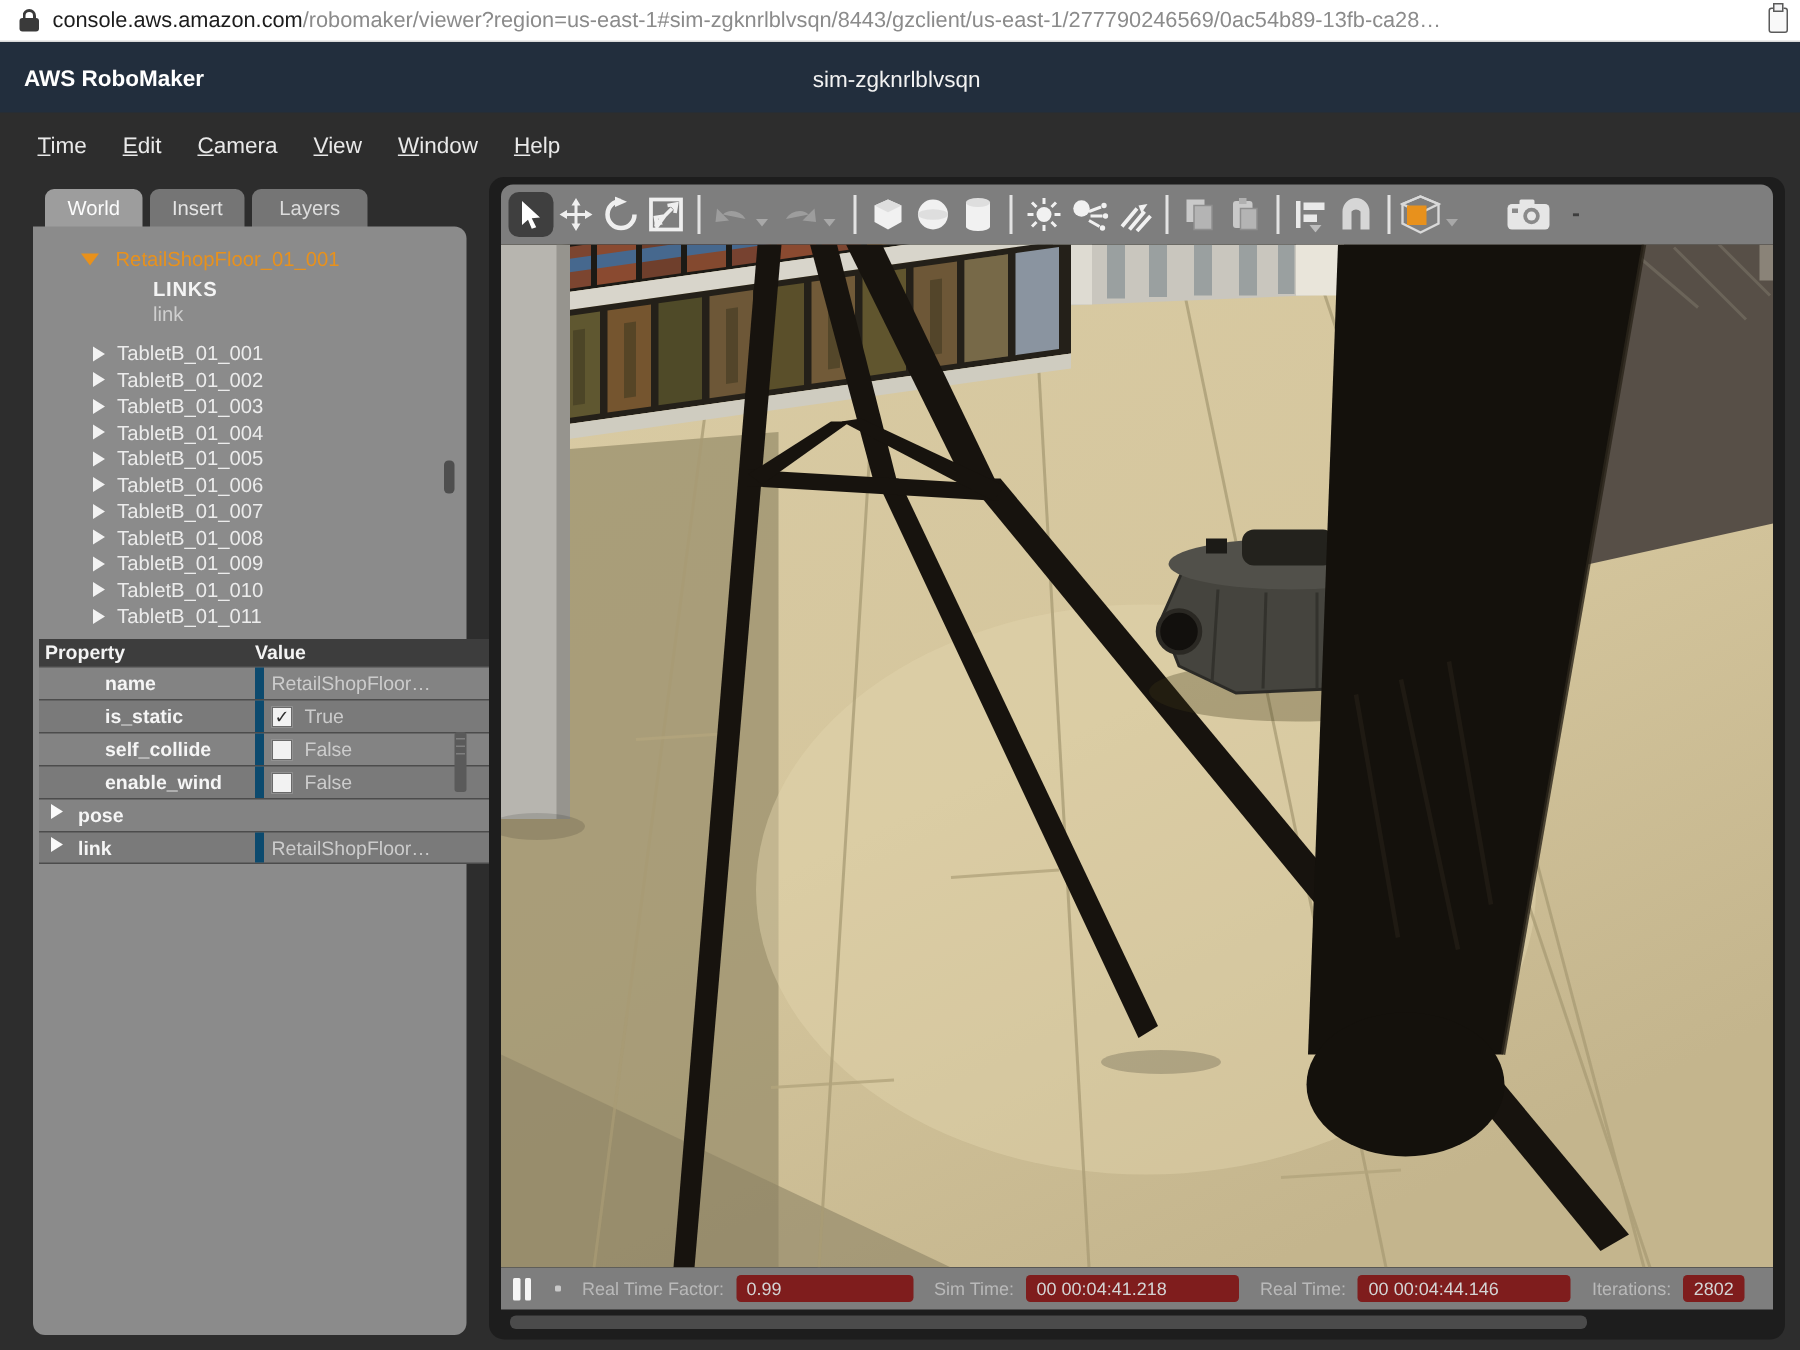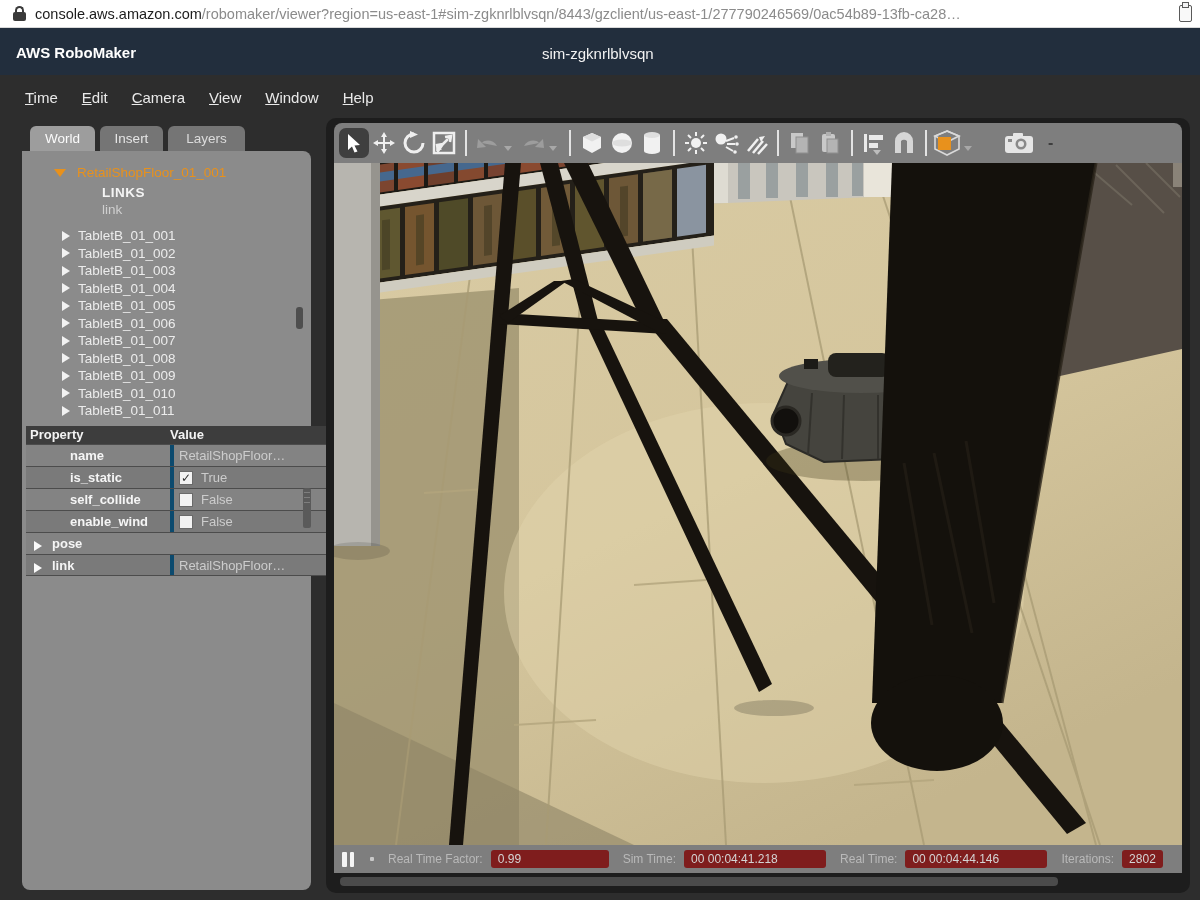--- a/index.html
+++ b/index.html
@@ -52,23 +52,23 @@
   .tree-scrollbar { position:absolute; left:274px; top:146px; width:7px; height:22px; background:#4e4e4e; border-radius:3px; }
   
   .prop-table { position:absolute; left:4px; top:255px; width:338px; font-size:13px;margin-top:20px; }
   .prop-header { height:18px; background:#3d3d3d; color:#f3f3f3; font-weight:bold; display:flex; }
   .prop-header .c1 { width:144px; padding-left:4px; line-height:18px; }
   .prop-header .c2 { line-height:18px; }
   .prop-row { height:22px; display:flex; align-items:center; border-top:1px solid #4c4c4c; }
   .prop-row:last-child { border-bottom:1px solid #4c4c4c; }
   .row-a { background:#838383; } .row-b { background:#7a7a7a; }
   .prop-label { width:144px; padding-left:44px; font-weight:bold; color:#f5f5f5; }
-  .prop-label.expand { padding-left:8px; display:flex; align-items:flex-end; }
+  .prop-label.expand { padding-left:8px; display:flex; align-items:flex-start; }
   .prop-label.expand .caret-right { border-left-color:#fafafa; margin-right:10px; }
-  .prop-value { color:#cccccc; display:flex; align-items:center; border-left:4px solid #0c4a6e;
+  .prop-value { color:#cccccc; display:flex; align-items:center; border-left:6px solid #0c4a6e;
     height:100%; padding-left:5px; flex:1; }
   .prop-value.noborder { border-left:none; }
   .checkbox { width:14px; height:14px; background:#f2f2f2; border:1px solid #6a6a6a;
     margin-right:8px; text-align:center; line-height:13px; font-size:12px; color:#2e2e2e; font-weight:bold; }
   .side-grip { position:absolute; left:281px; top:337px; width:8px; height:40px; background:#5a5a5a; border-radius:2px; }
   .side-grip i { display:block; width:6px; height:1px; background:#7e7e7e; margin:4px auto 0; }
   
   .viewport { position:absolute; left:326px; top:118px; width:864px; height:775px;
     background:#1d1d1d; border-radius:10px; }
   .gz-toolbar { position:absolute; left:8px; top:5px; width:848px; height:40px; background:#7e7e7e;

